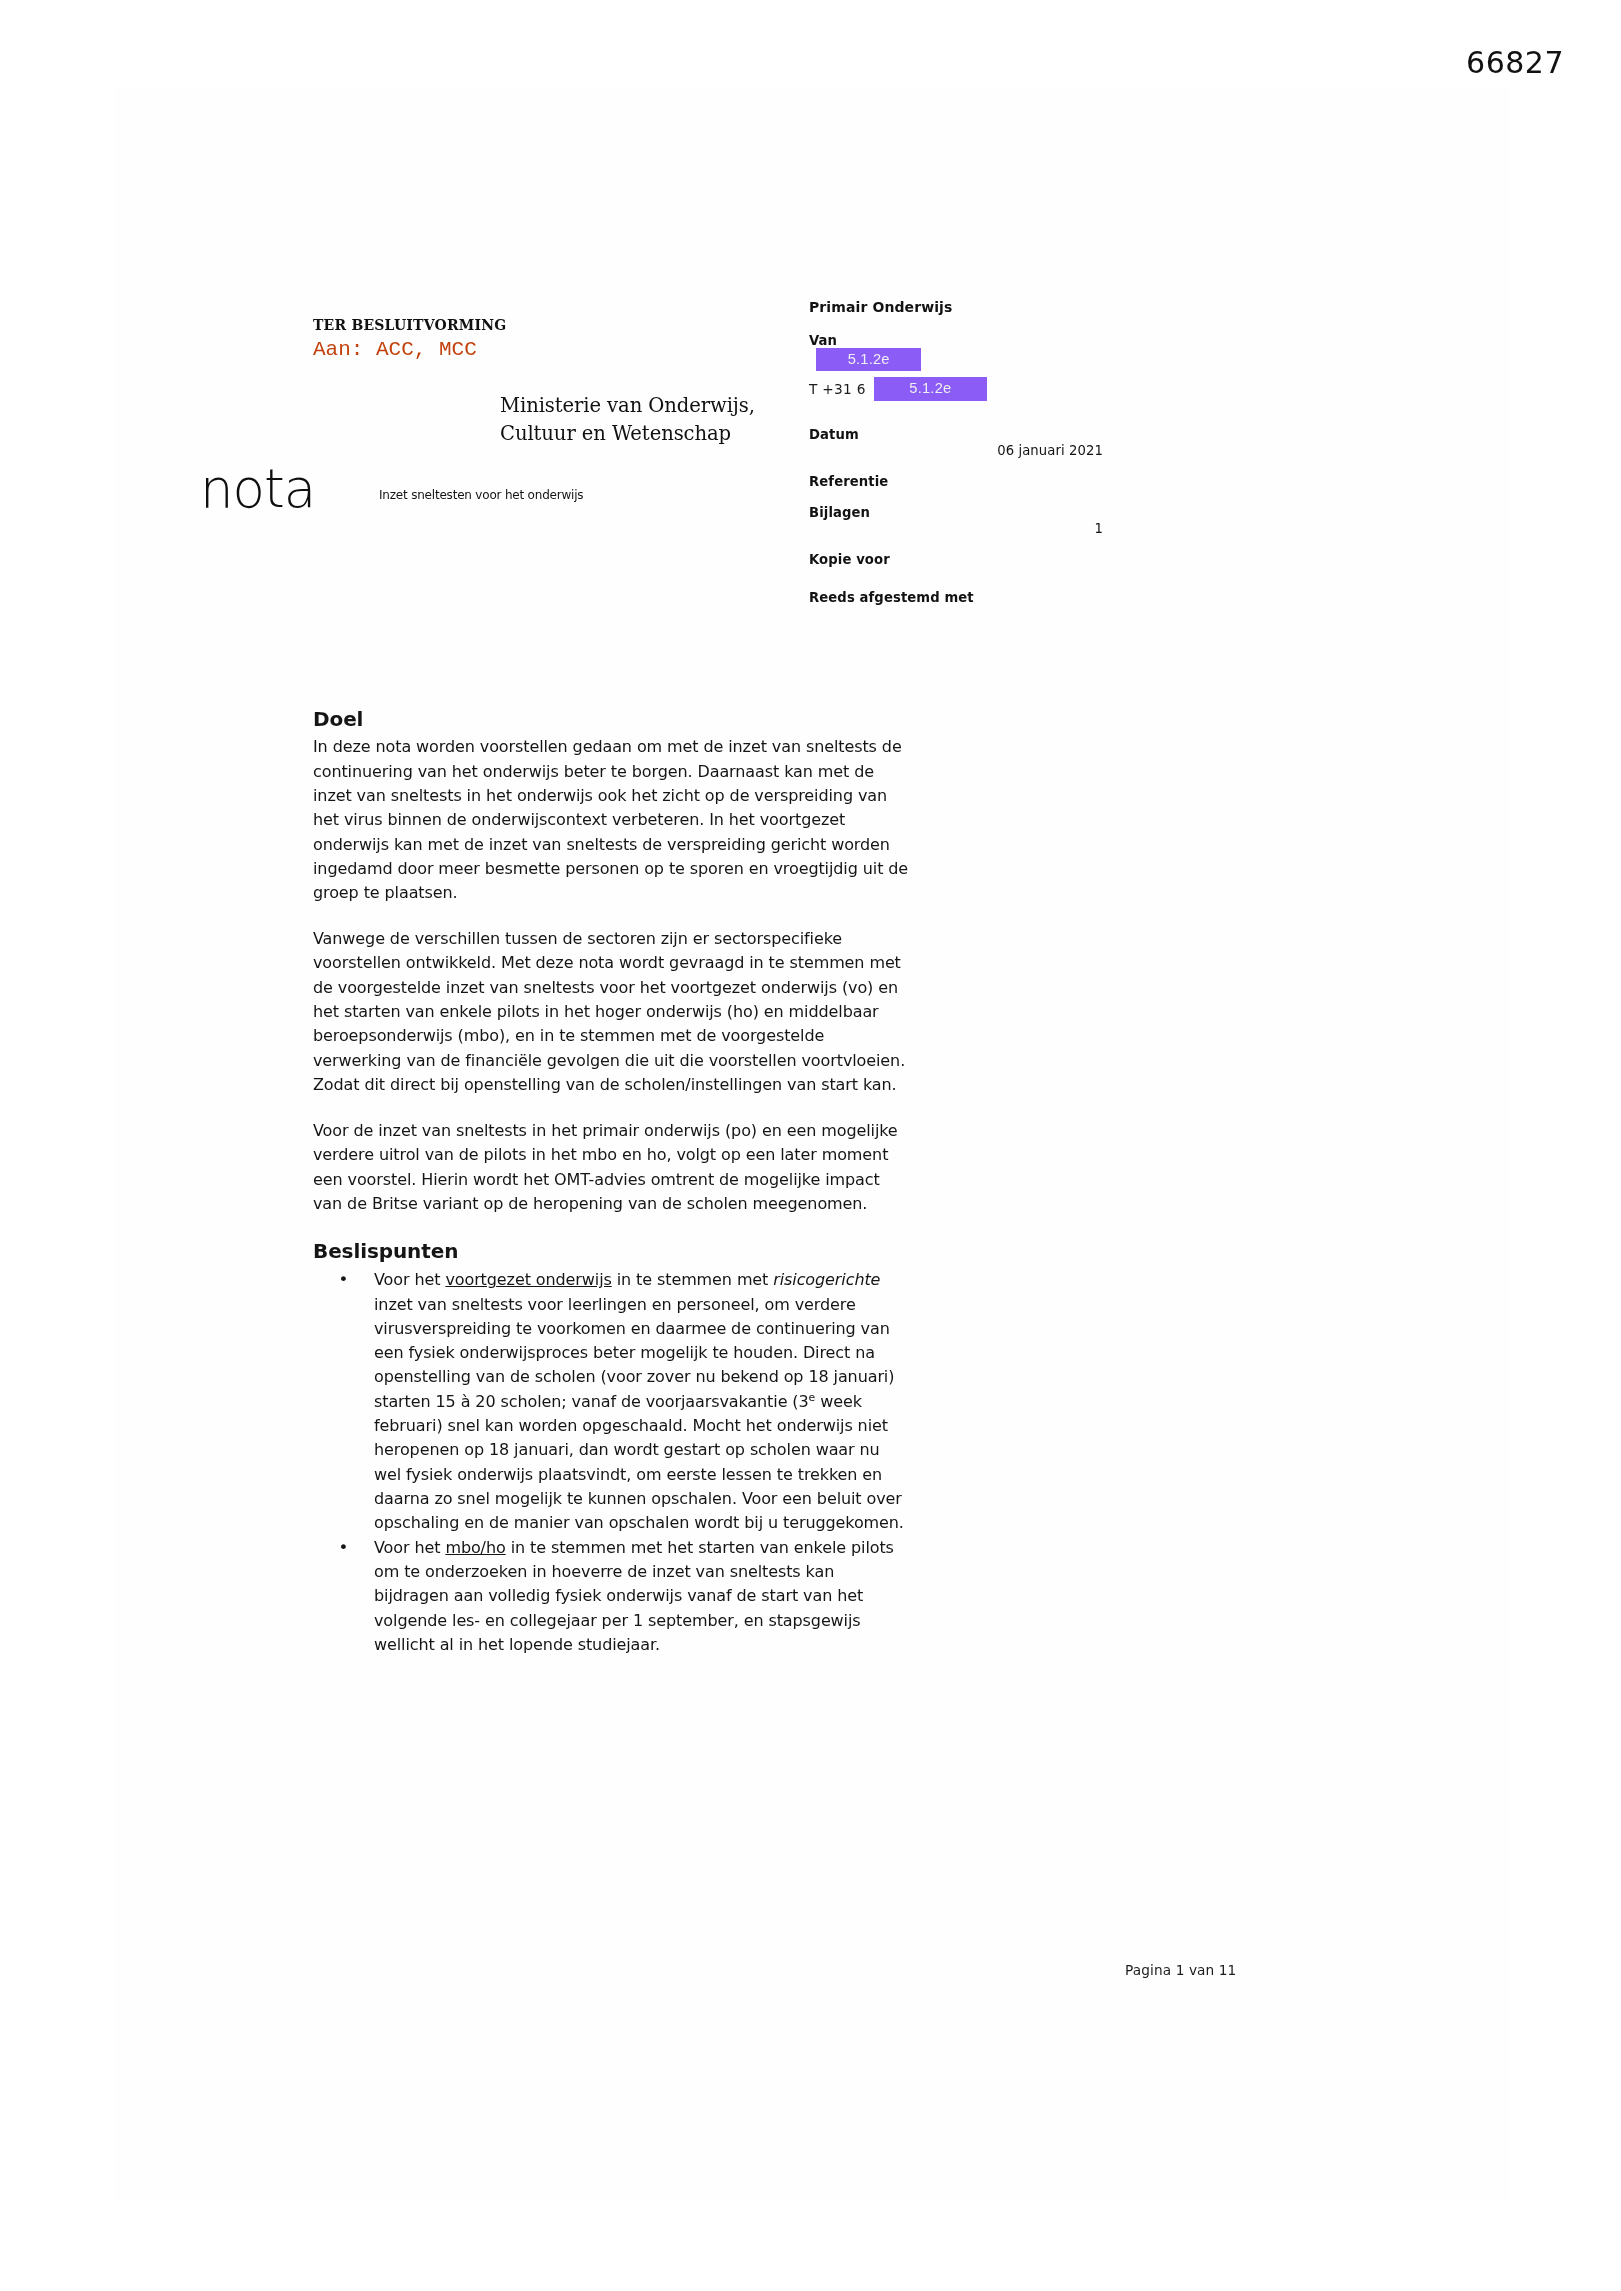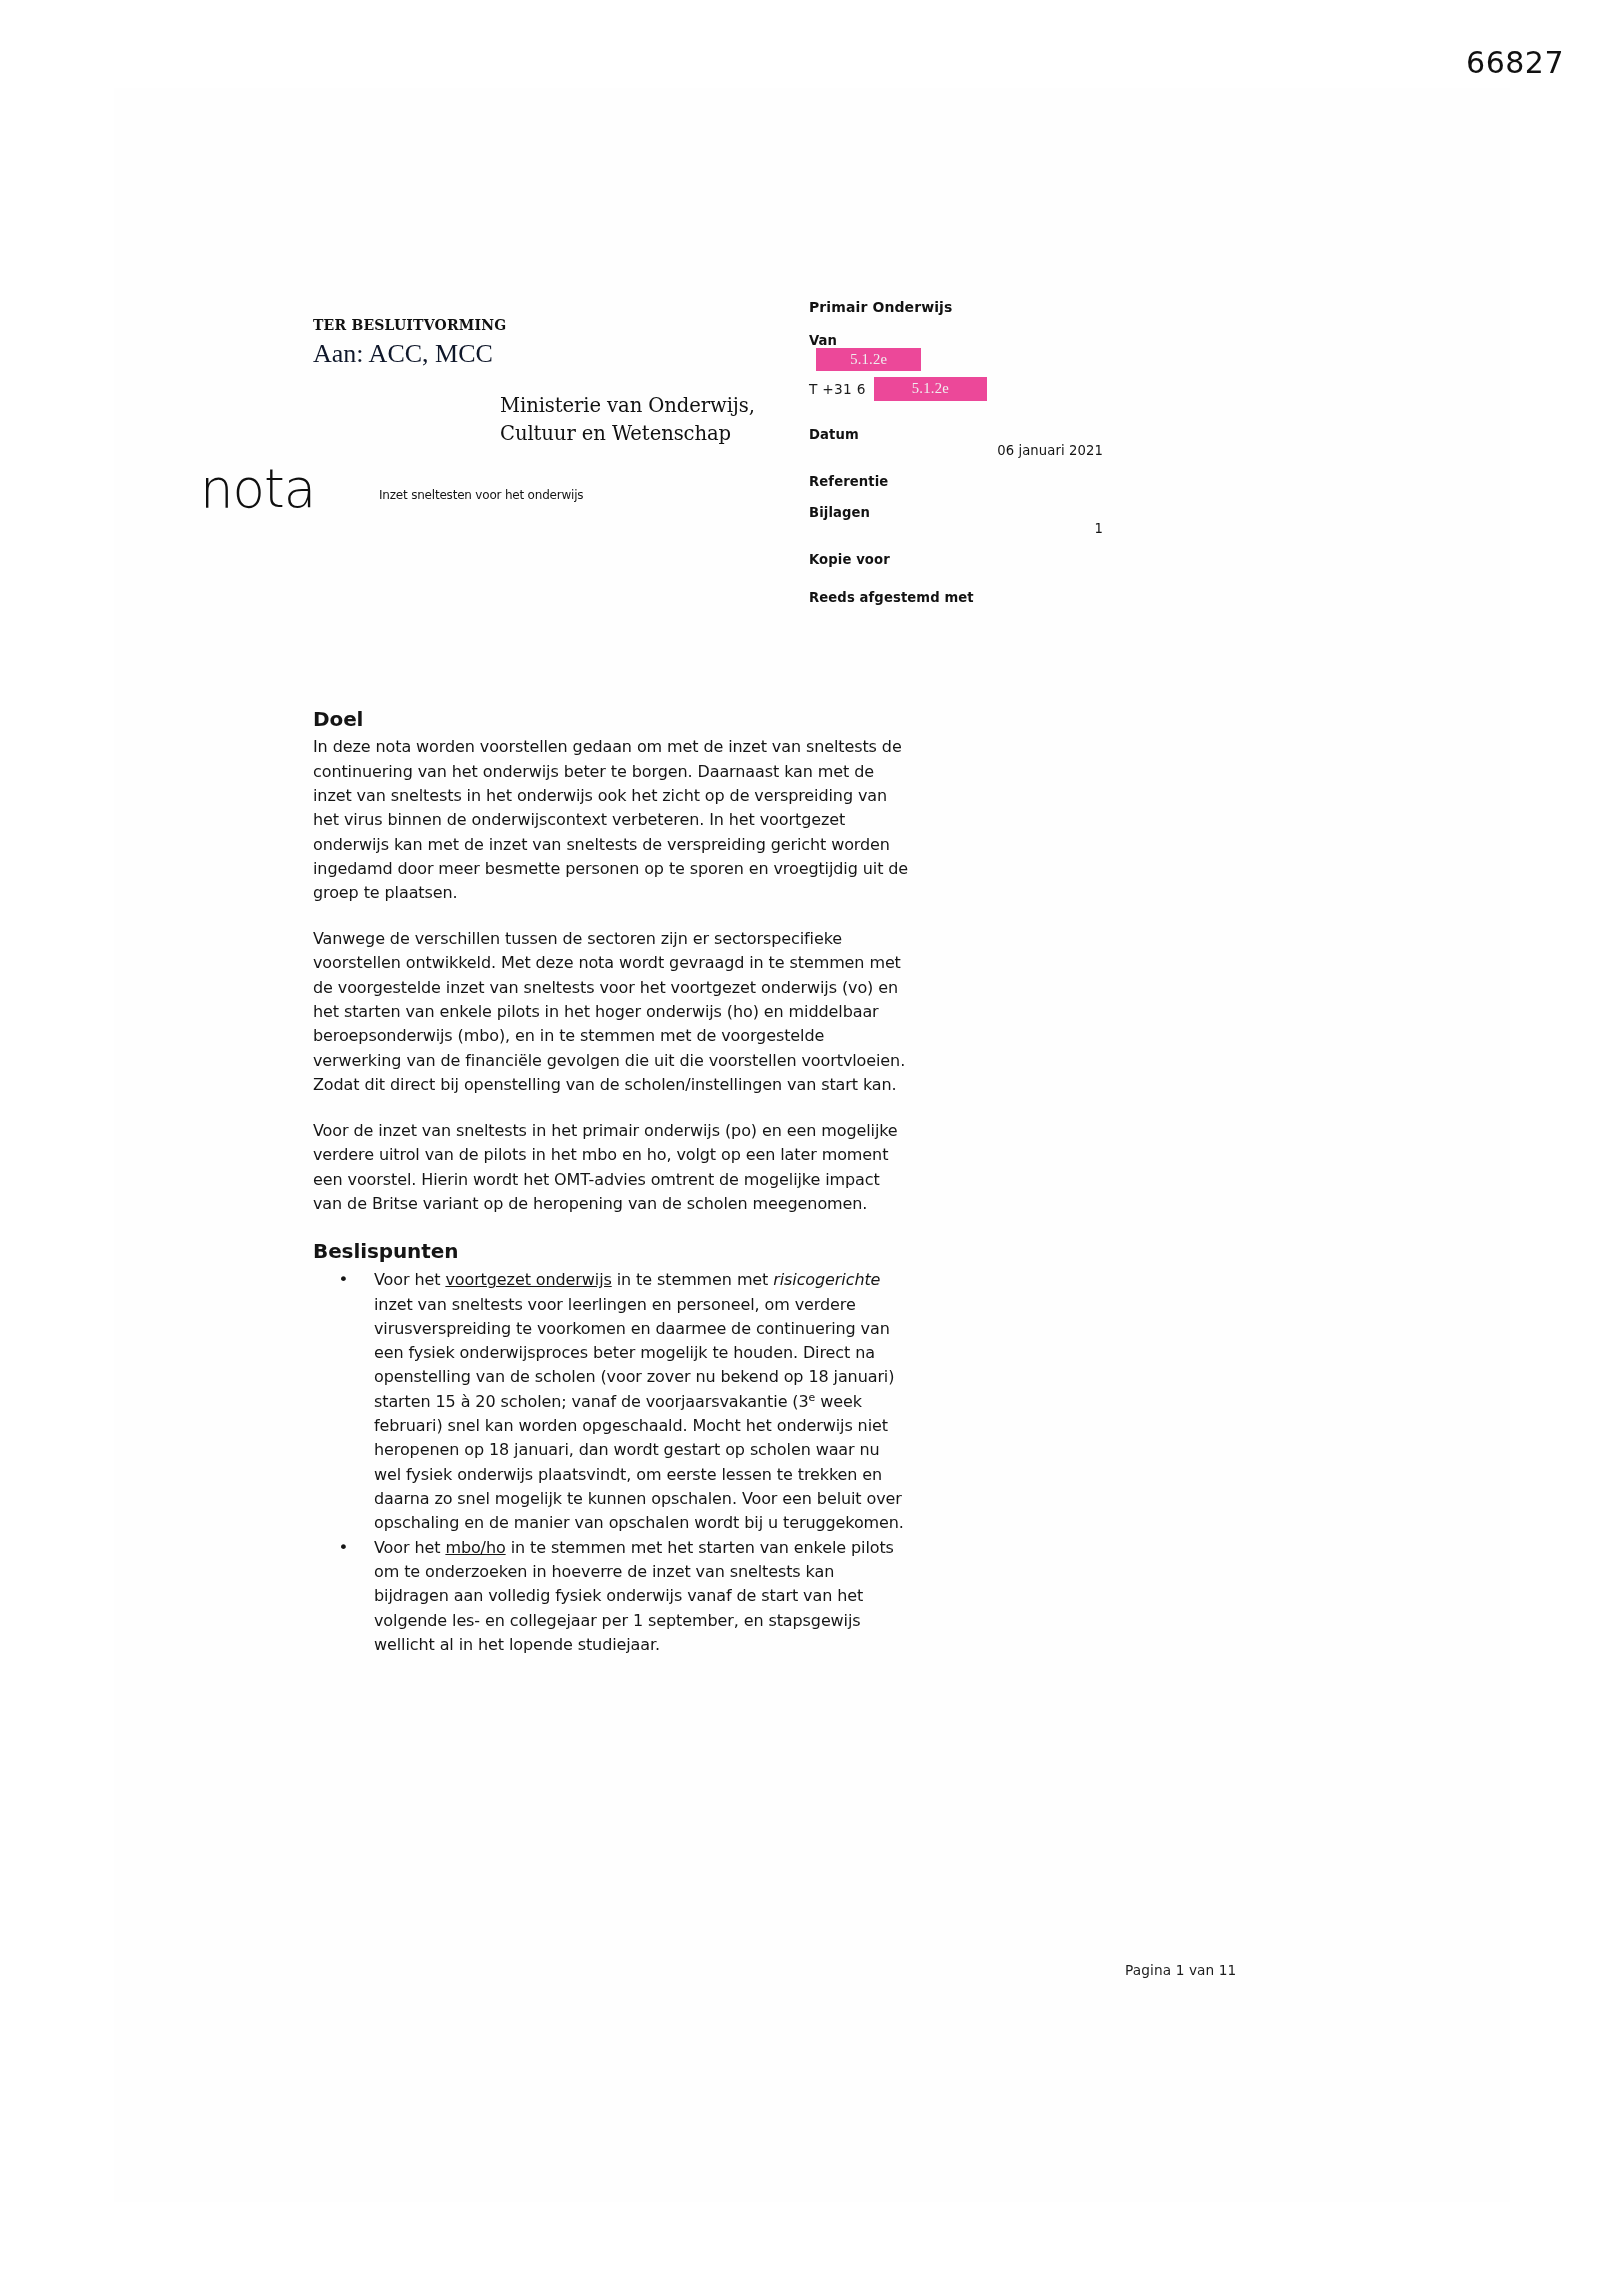--- a/index.html
+++ b/index.html
@@ -47,23 +47,23 @@
   }
   .addressee .kicker {
     font-family: "DejaVu Serif", serif;
     font-weight: bold;
     font-size: 14px;
     letter-spacing: 0.2px;
     color: #111;
     line-height: 1.2;
   }
   .addressee .aan {
-    font-family: Liberation Serif, serif;
-    font-size: 26px;
-    color: #0f172a;
+    font-family: Liberation Mono, monospace;
+    font-size: 21px;
+    color: #c2410c;
     line-height: 1.35;
     margin-top: 2px;
   }
 
   .ministry {
     position: absolute;
     left: 386px;
     top: 304px;
     width: 323px;
     font-family: "DejaVu Serif", serif;
@@ -121,23 +121,23 @@
     font-size: 13.2px;
     margin-top: 1px;
     letter-spacing: 0.1px;
     text-align: right;
   }
   .meta-group { margin-bottom: 14.7px; }
   .meta-group.tight { margin-bottom: 9.8px; }
 
   .redact {
     display: inline-block;
-    background: #ec4899;
+    background: #8b5cf6;
     color: #efefef;
-    font-family: Liberation Serif, serif;
+    font-family: Liberation Sans, sans-serif;
     font-size: 14.7px;
     line-height: 1.42;
     padding: 1px 9.8px 2px 9.8px;
     letter-spacing: 0.2px;
   }
   .redact-row1 { margin-left: 6.9px; min-width: 86px; text-align: center; }
   .phone-row {
     margin-top: 5.9px;
     display: flex;
     align-items: center;

